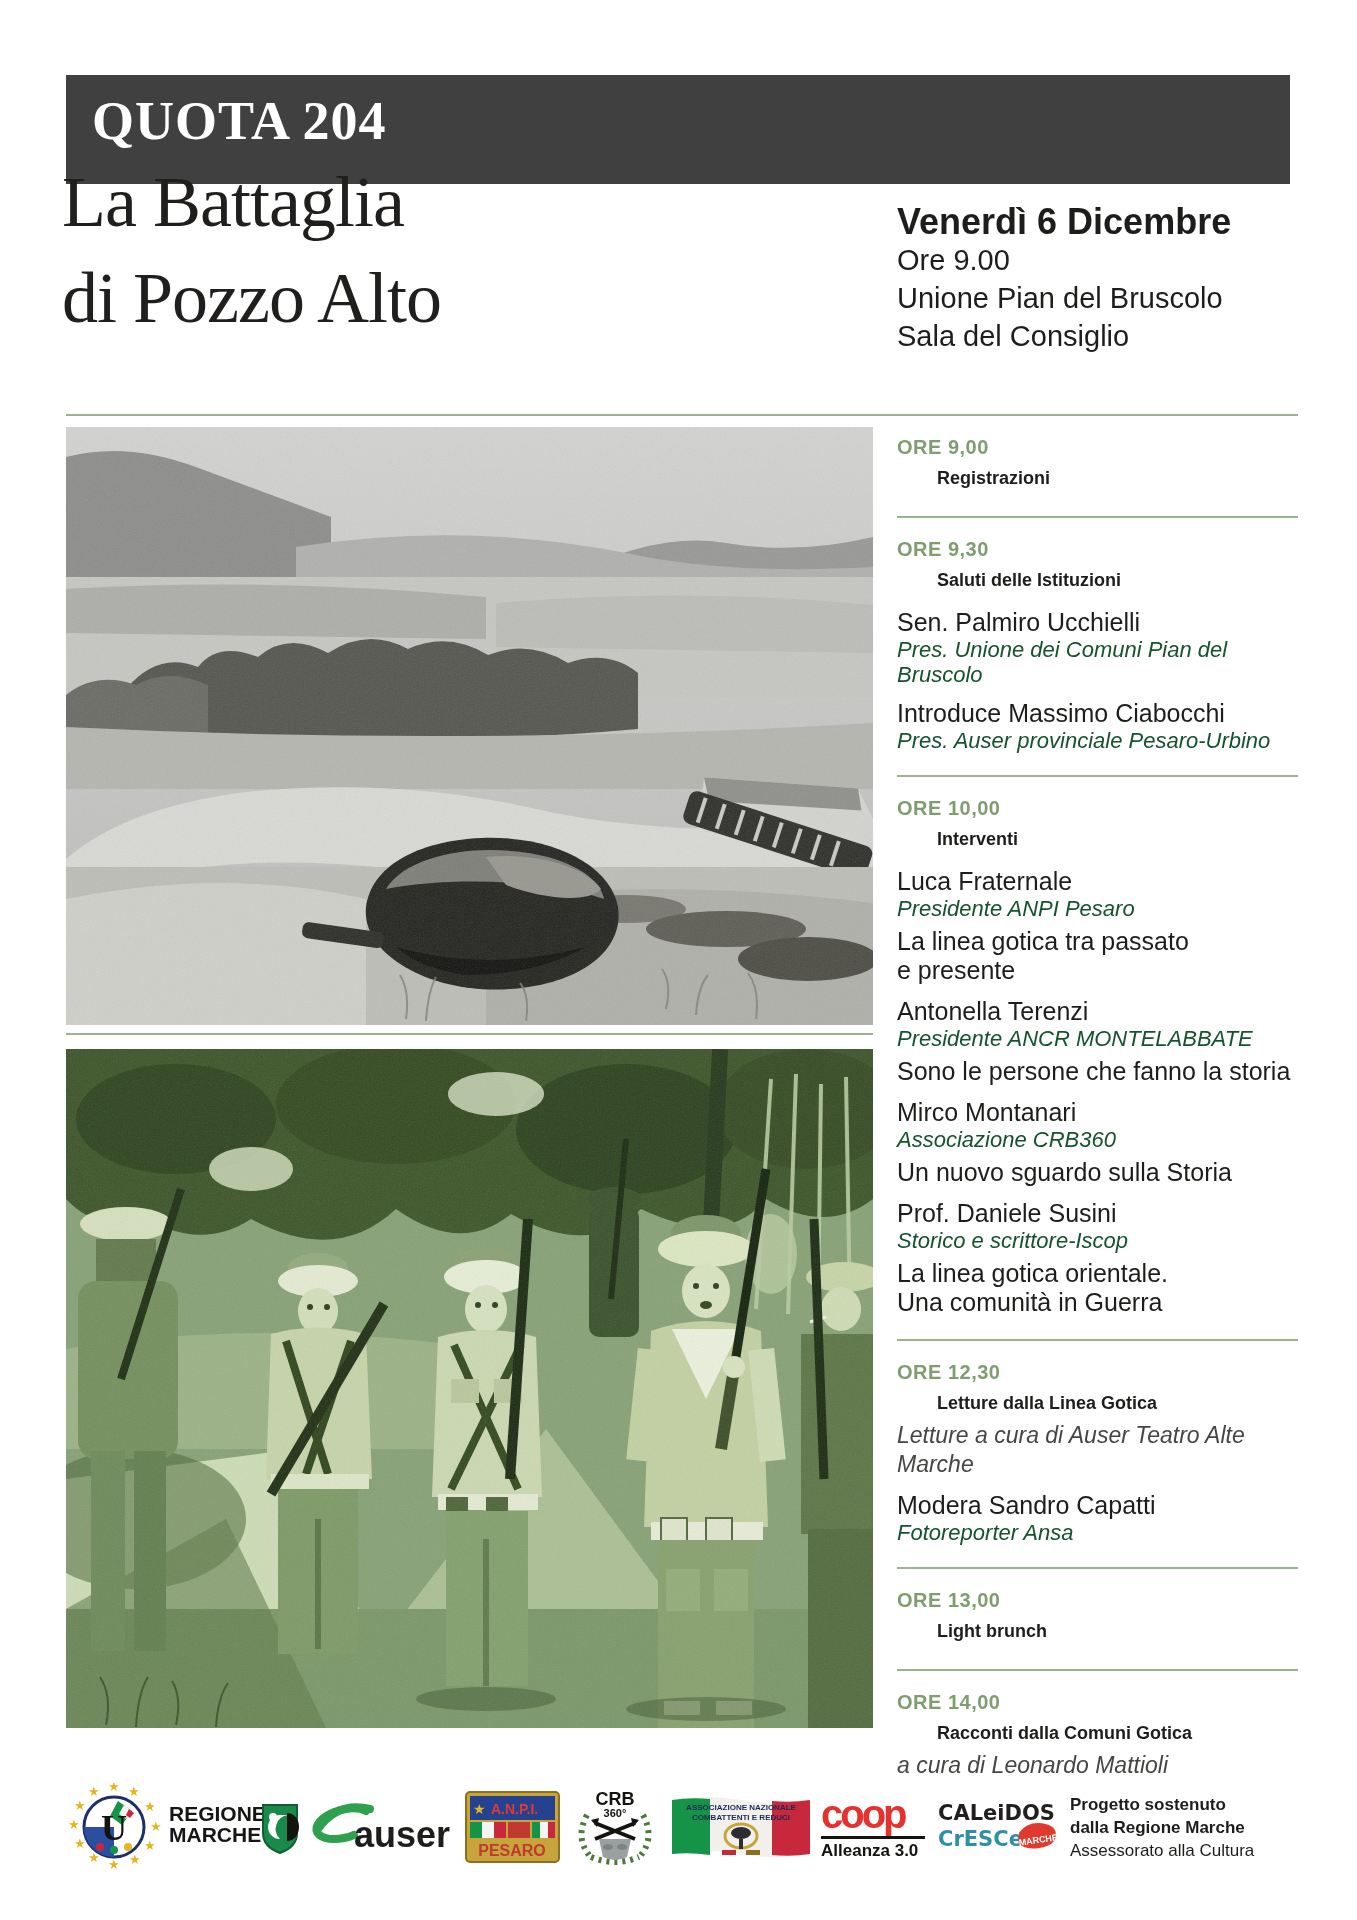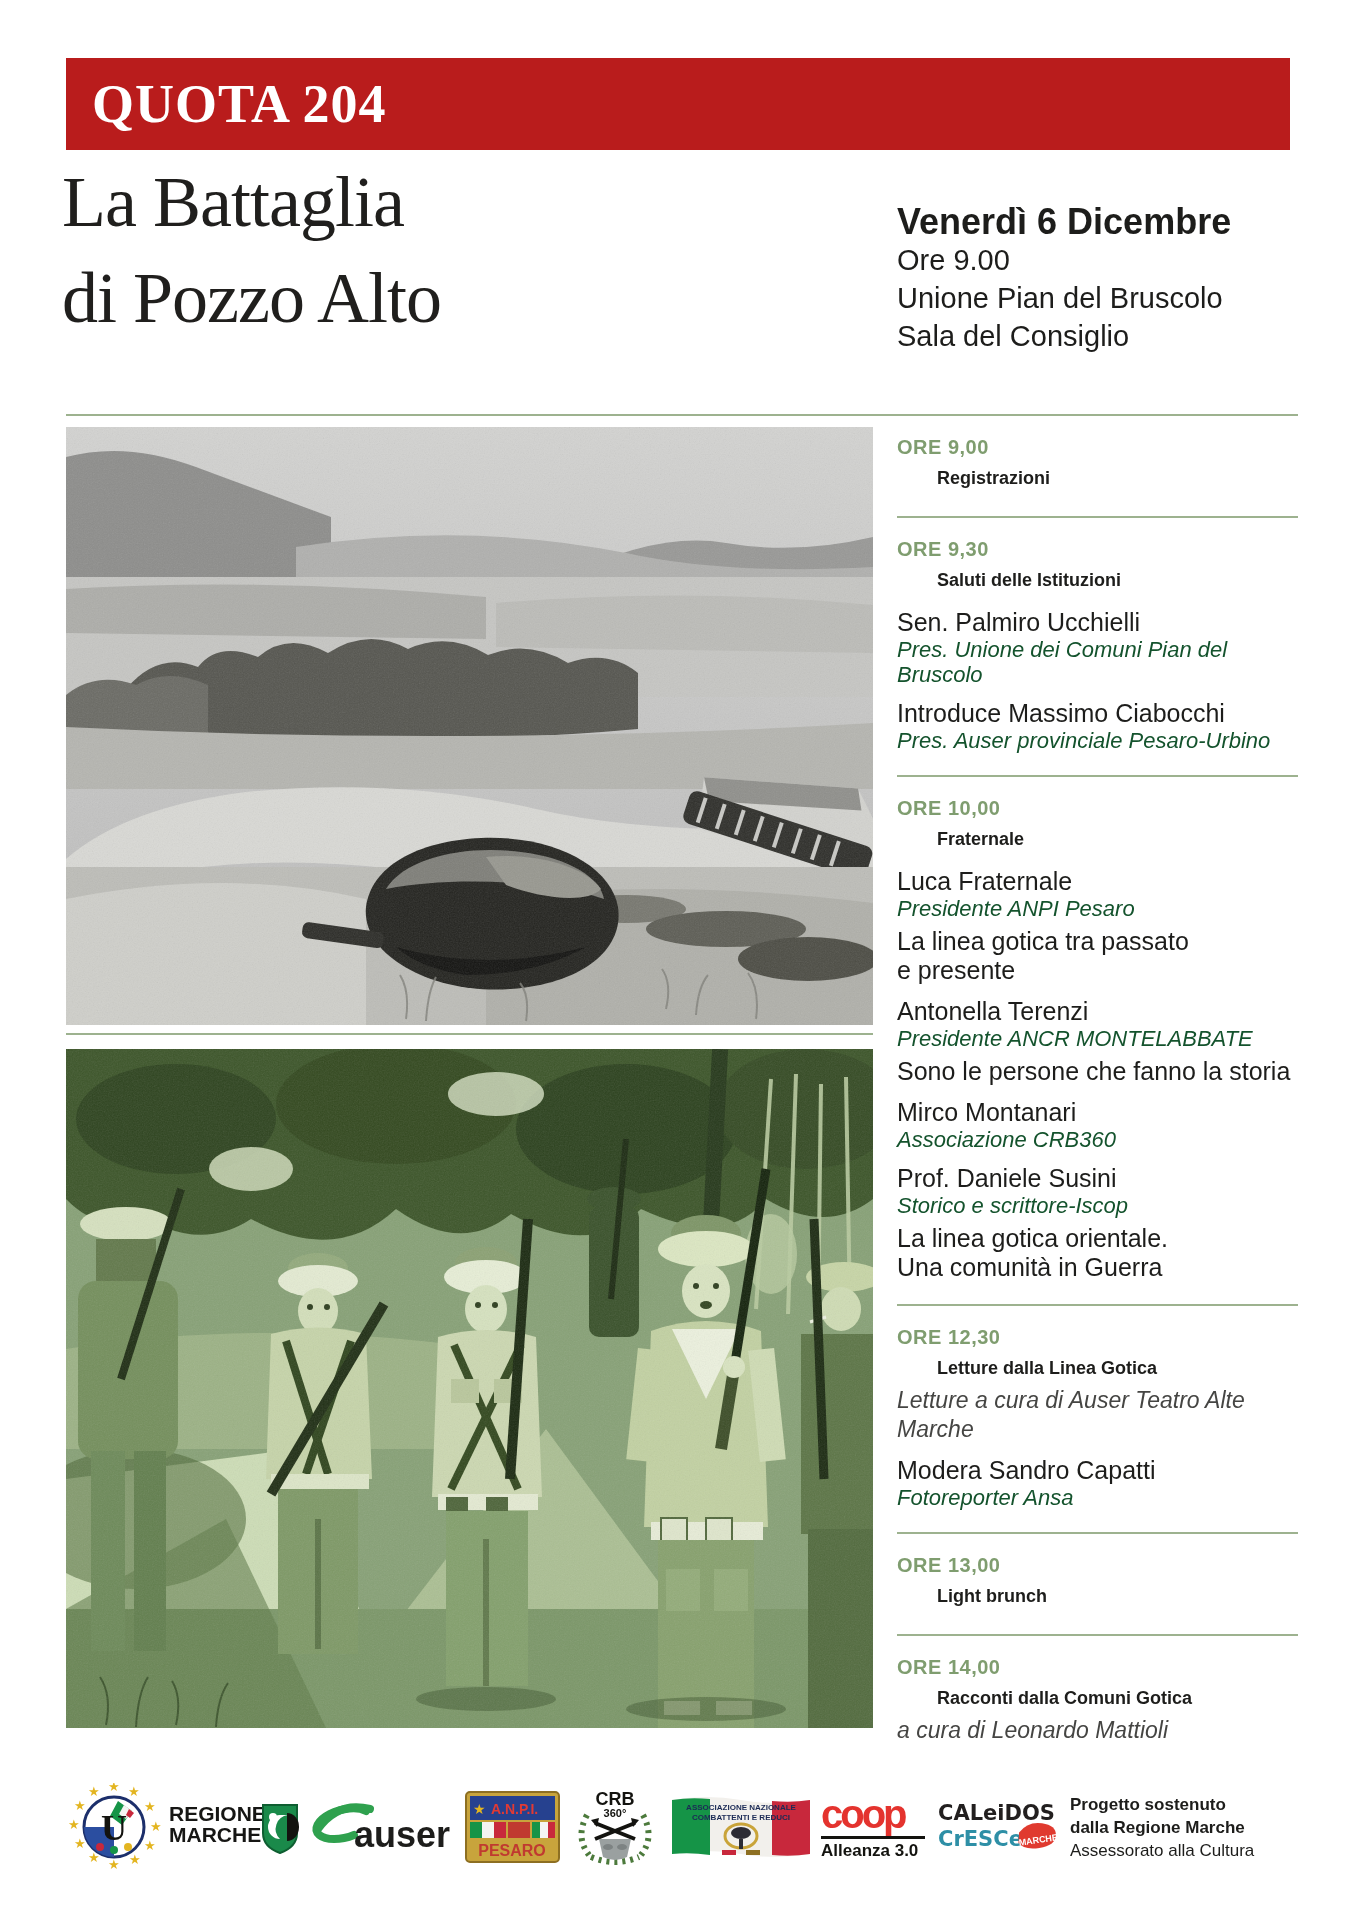--- a/index.html
+++ b/index.html
@@ -1,20 +1,20 @@
 <!DOCTYPE html>
 <html><head>
 <meta charset="utf-8">
 <style>
   html,body{margin:0;padding:0;background:#ffffff;}
   .poster{position:relative;width:1357px;height:1920px;background:#fff;overflow:hidden;
           font-family:"Liberation Sans",sans-serif;color:#1d1d1b;}
 
   
-  .banner{position:absolute;left:66px;top:58px;width:1224px;height:92px;background:#b91c1c;}
+  .banner{position:absolute;left:66px;top:75px;width:1224px;height:109px;background:#404040;}
   .banner-text{font-family:"Liberation Serif","DejaVu Serif",serif;font-weight:bold;
                color:#ffffff;font-size:54px;letter-spacing:1px;line-height:92px;padding-left:26px;}
 
   
   .main-title{position:absolute;left:62px;top:154px;font-family:"Liberation Serif","DejaVu Serif",serif;
               font-size:72px;line-height:96px;color:#201f1d;letter-spacing:-1px;font-weight:500;}
 
   
   .event-info{position:absolute;left:897px;top:203px;font-size:29px;line-height:38px;color:#1d1d1b;}
   .event-info .date{font-weight:bold;font-size:36px;text-align:center;}
@@ -269,35 +269,36 @@
       </div>
       <div class="entry">
         <div class="name">Introduce Massimo Ciabocchi</div>
         <div class="role">Pres. Auser provinciale Pesaro-Urbino</div>
       </div>
     </div>
     <hr class="sch-hr">
 
     <div>
       <div class="ore">ORE 10,00</div>
-      <div class="sch-title">Fraternale</div>
+      <div class="sch-title">Interventi</div>
       <div class="entry">
         <div class="name">Luca Fraternale</div>
         <div class="role">Presidente ANPI Pesaro</div>
         <div class="talk">La linea gotica tra passato
 e presente</div>
       </div>
       <div class="entry">
         <div class="name">Antonella Terenzi</div>
         <div class="role">Presidente ANCR MONTELABBATE</div>
         <div class="talk">Sono le persone che fanno la storia</div>
       </div>
       <div class="entry">
         <div class="name">Mirco Montanari</div>
         <div class="role">Associazione CRB360</div>
+        <div class="talk">Un nuovo sguardo sulla Storia</div>
       </div>
       <div class="entry">
         <div class="name">Prof. Daniele Susini</div>
         <div class="role">Storico e scrittore-Iscop</div>
         <div class="talk">La linea gotica orientale.
 Una comunità in Guerra</div>
       </div>
     </div>
     <hr class="sch-hr">
 

